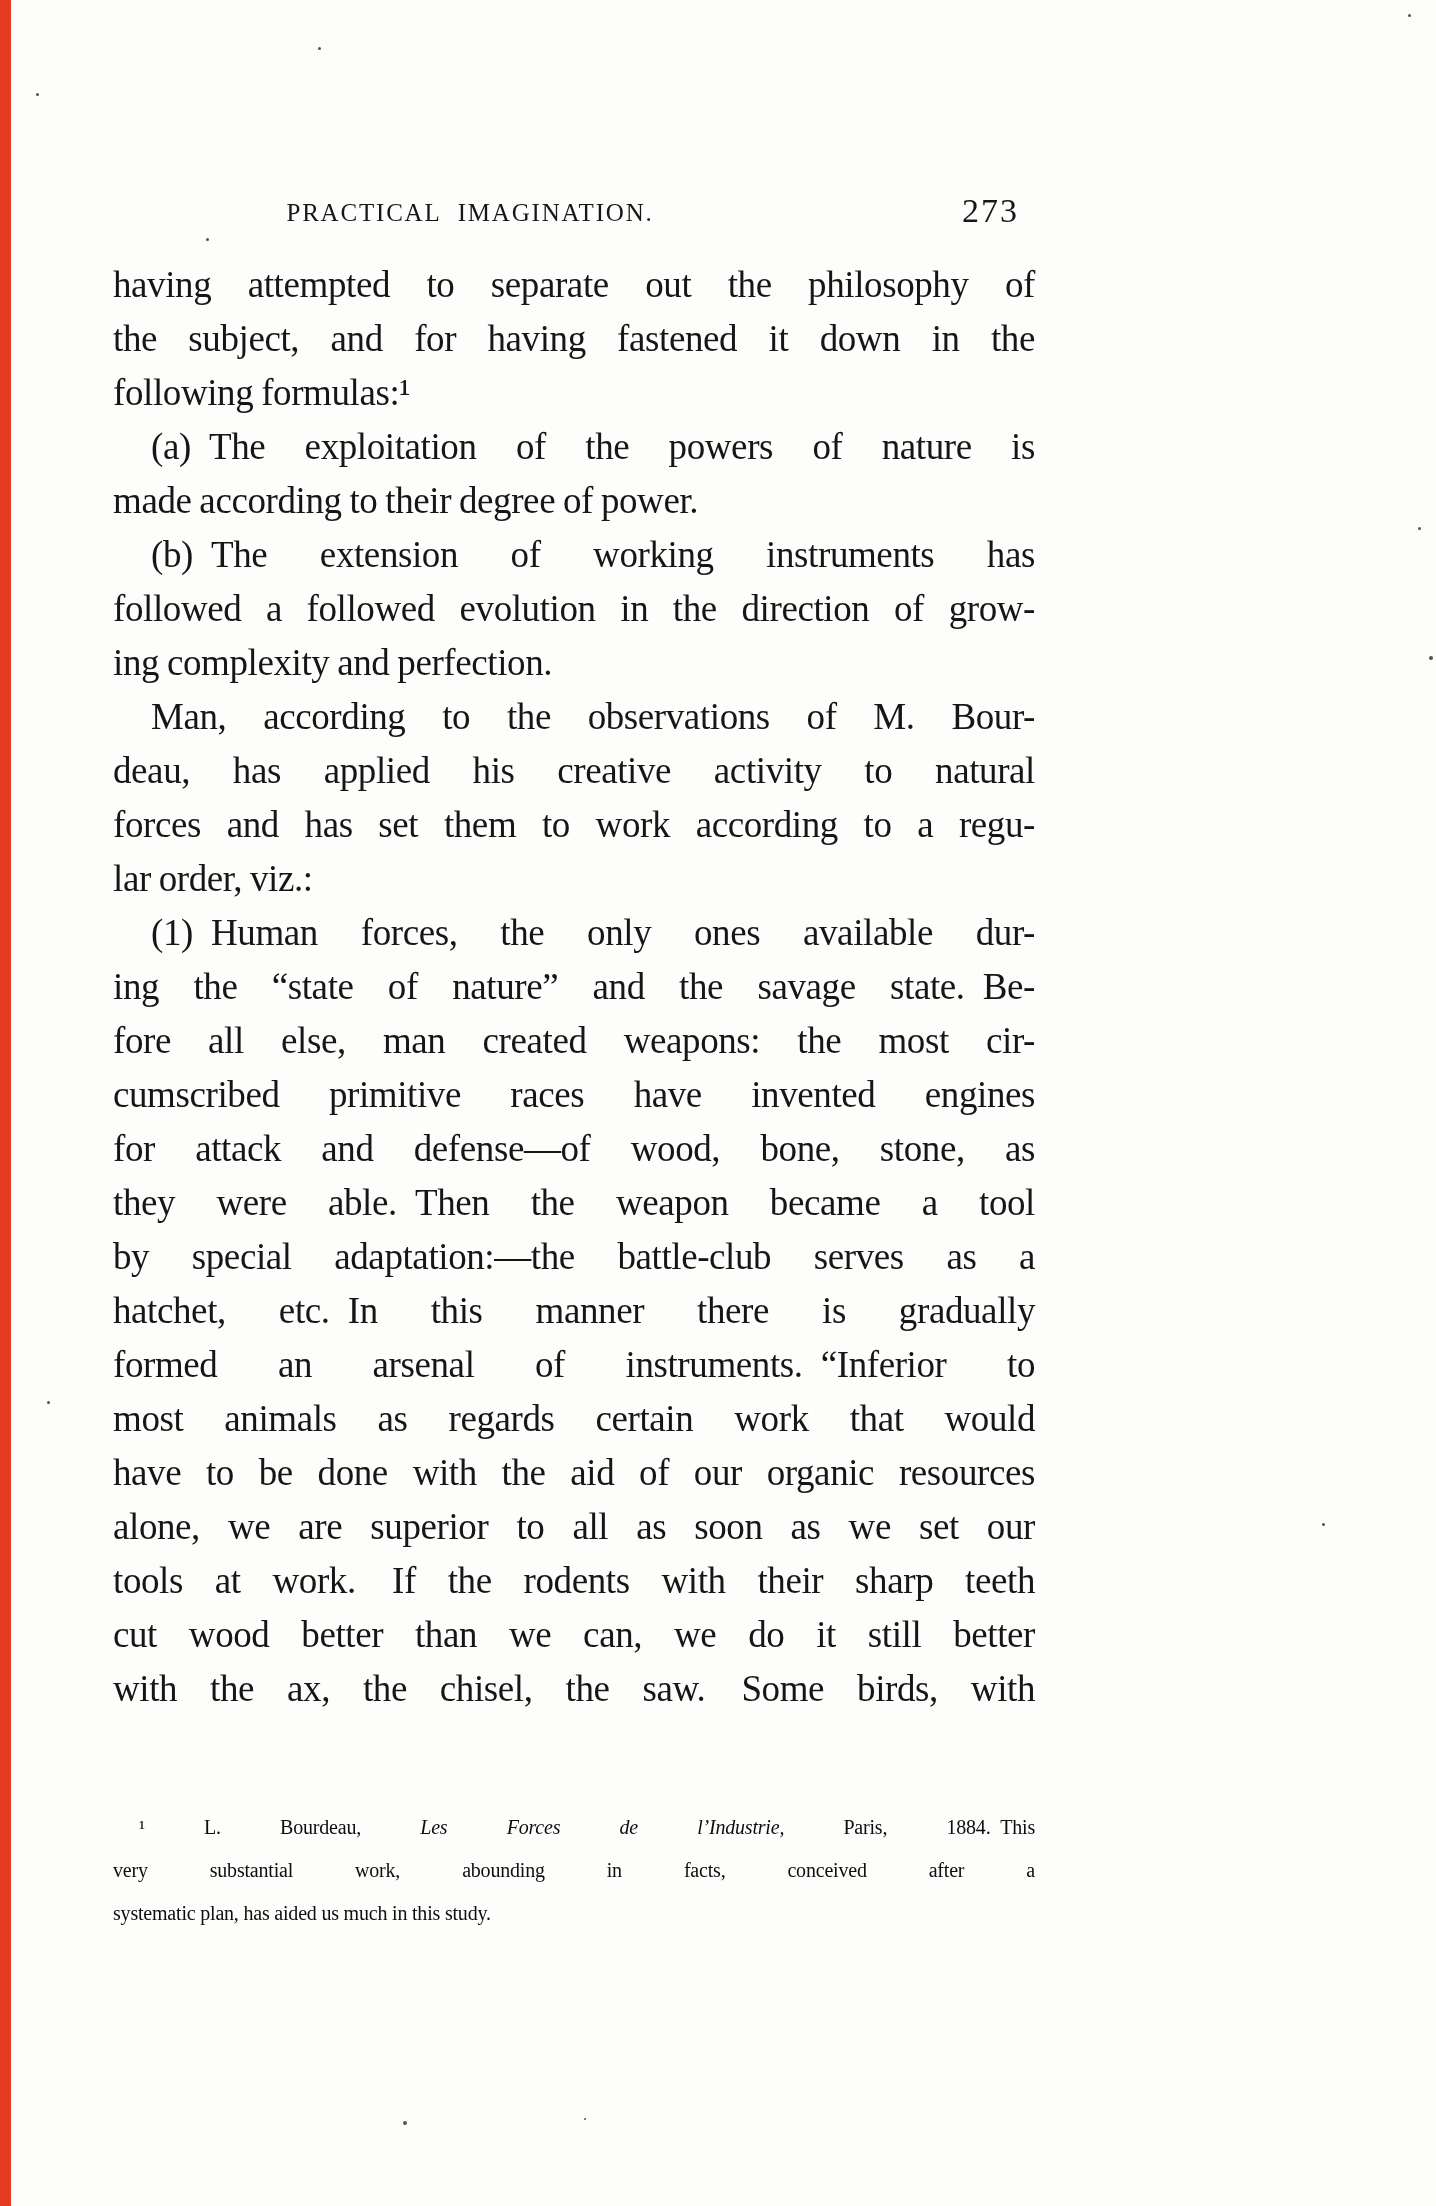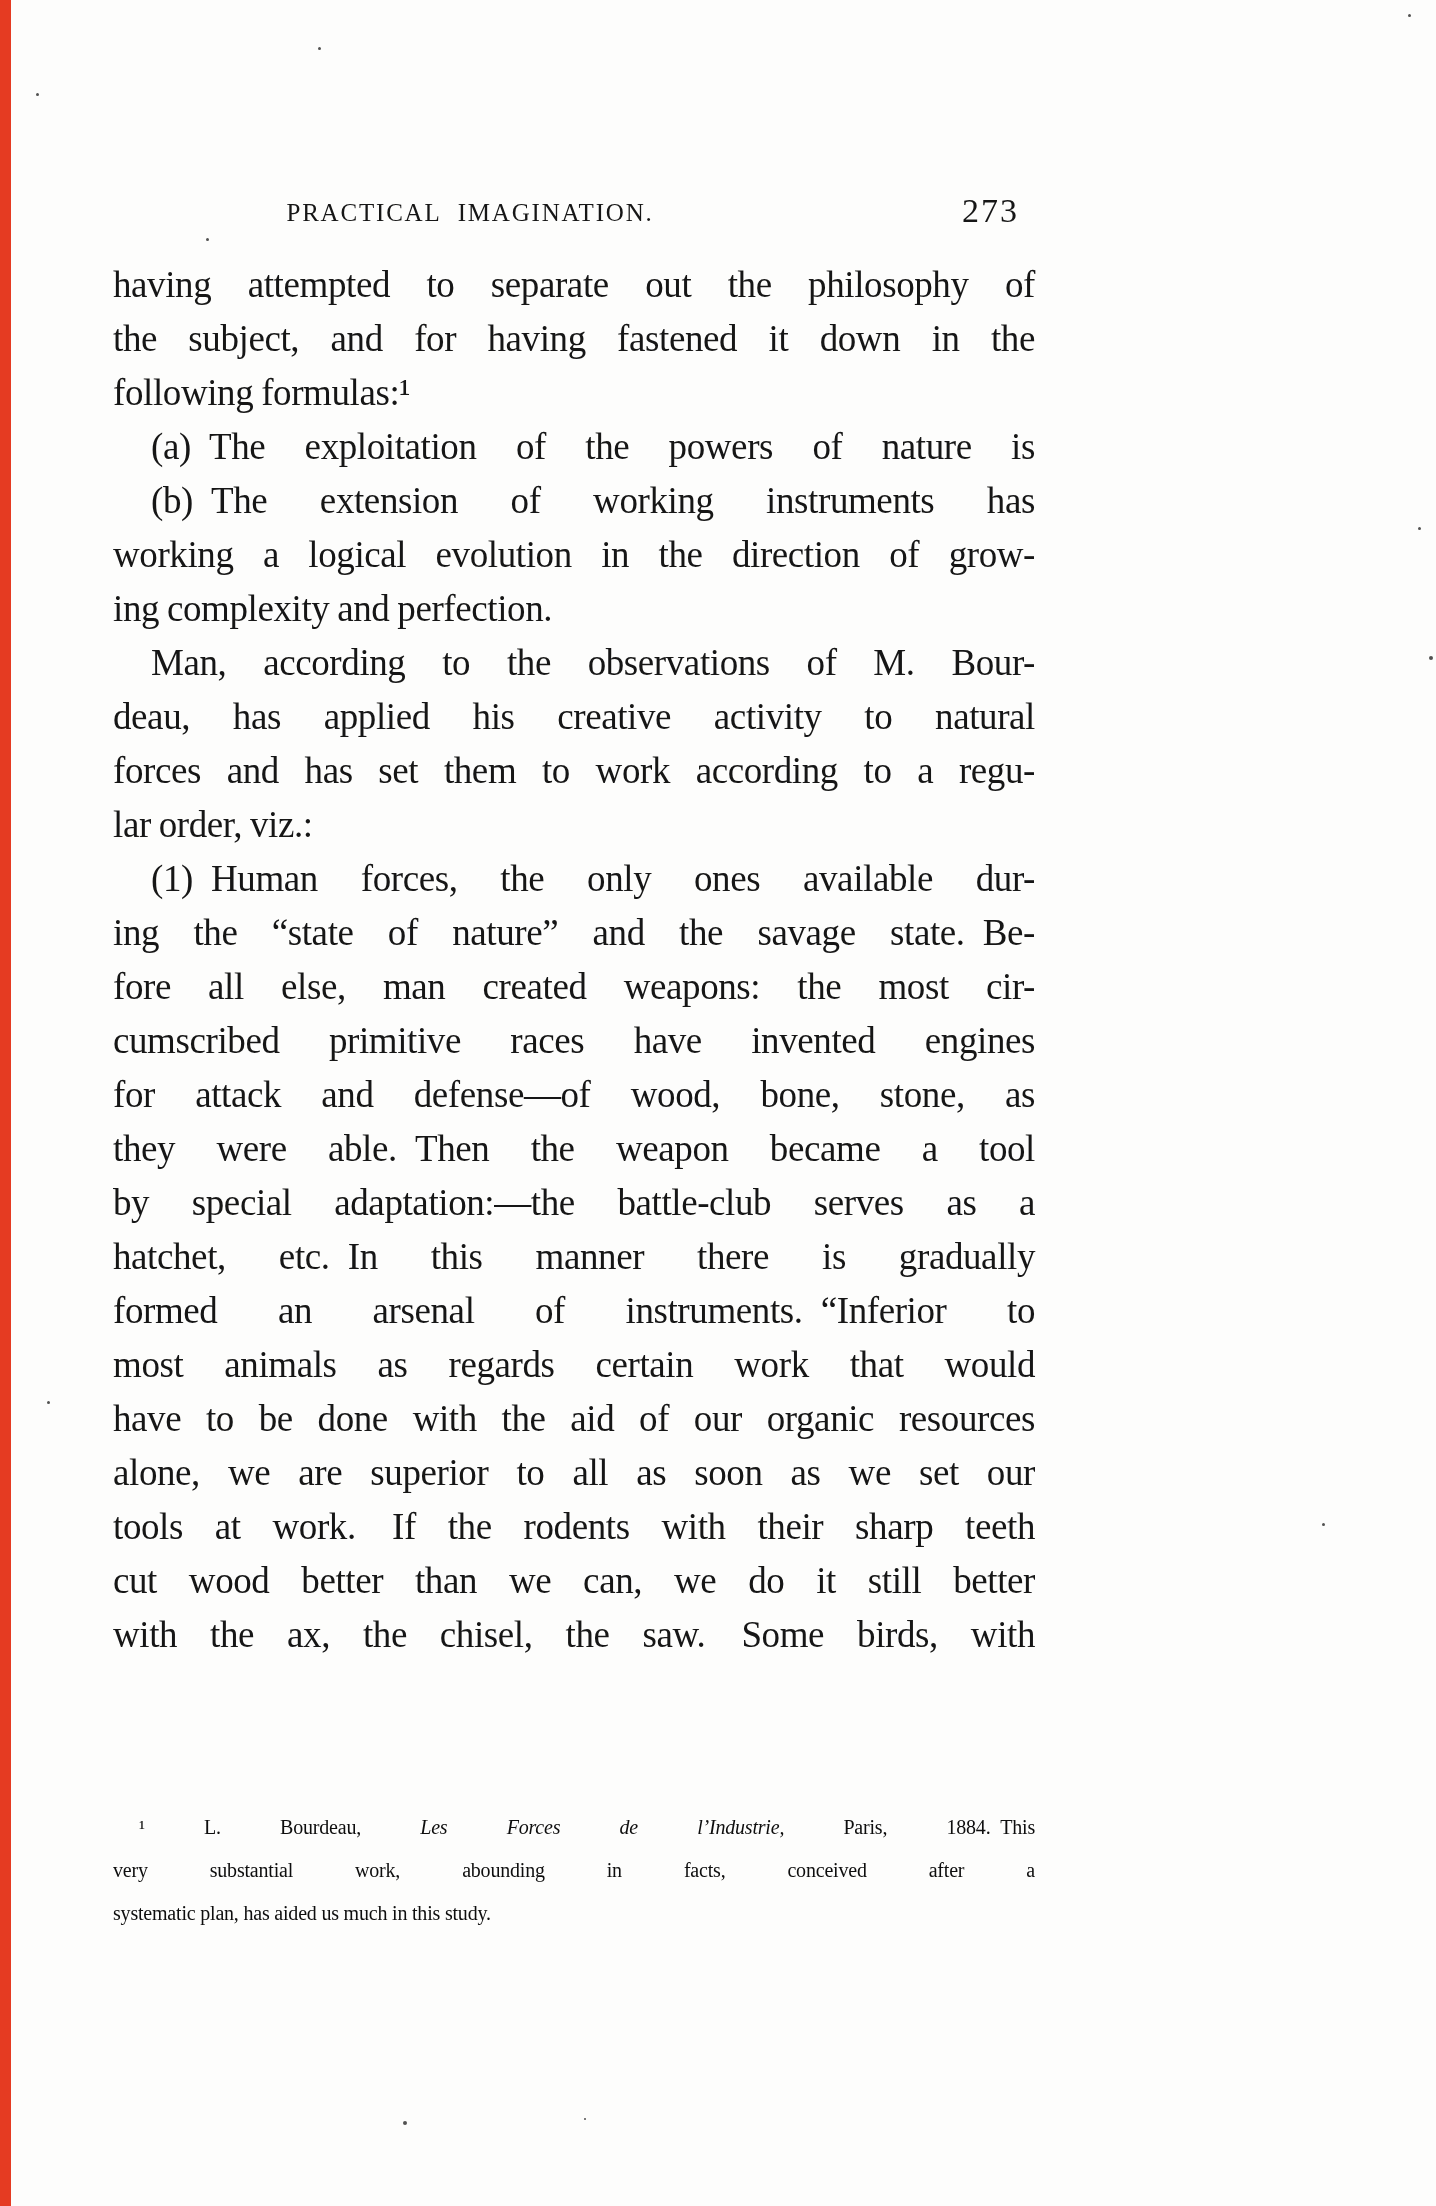--- a/index.html
+++ b/index.html
@@ -61,22 +61,23 @@
   <div class="header">
     <div class="header-title">PRACTICAL IMAGINATION.</div>
     <div class="page-number">273</div>
   </div>
 
   <div class="body-text">
       <div class="line">having attempted to separate out the philosophy of</div>
       <div class="line">the subject, and for having fastened it down in the</div>
       <div class="line end">following formulas:¹</div>
       <div class="line indent">(a) The exploitation of the powers of nature is</div>
+      <div class="line end">made according to their degree of power.</div>
       <div class="line indent">(b) The extension of working instruments has</div>
-      <div class="line">working a logical evolution in the direction of grow-</div>
+      <div class="line">followed a followed evolution in the direction of grow-</div>
       <div class="line end">ing complexity and perfection.</div>
       <div class="line indent">Man, according to the observations of M. Bour-</div>
       <div class="line">deau, has applied his creative activity to natural</div>
       <div class="line">forces and has set them to work according to a regu-</div>
       <div class="line end">lar order, viz.:</div>
       <div class="line indent">(1) Human forces, the only ones available dur-</div>
       <div class="line">ing the “state of nature” and the savage state. Be-</div>
       <div class="line">fore all else, man created weapons: the most cir-</div>
       <div class="line">cumscribed primitive races have invented engines</div>
       <div class="line">for attack and defense—of wood, bone, stone, as</div>

